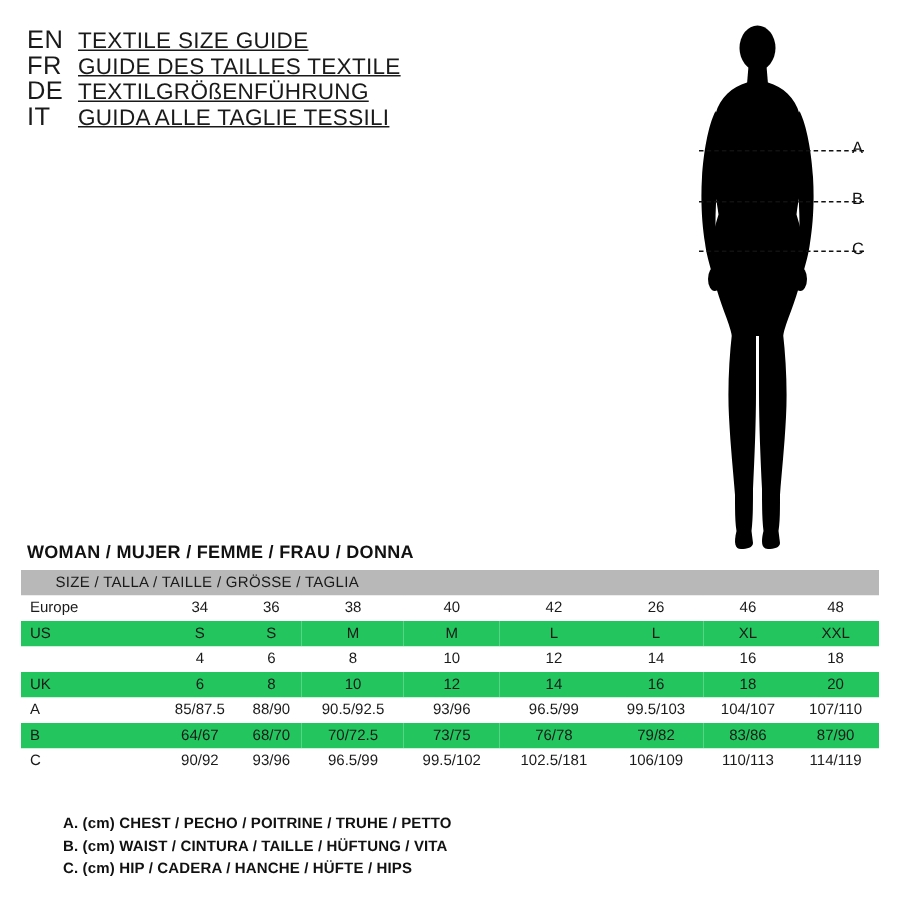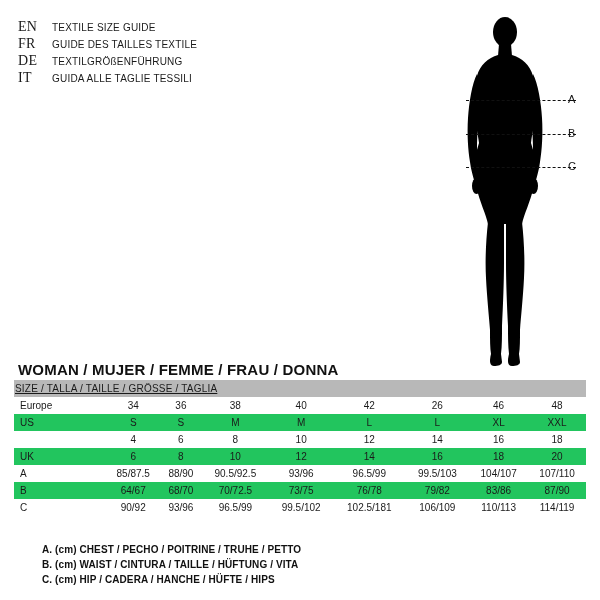--- a/index.html
+++ b/index.html
@@ -29,30 +29,30 @@
     width: 300px;
   }
   .lang-row {
     display: flex;
     align-items: baseline;
     height: 17px;
     line-height: 17px;
   }
   .lang-code {
     width: 34px;
-    font-size: 14px;
+    font-size: 17px;
     letter-spacing: 0.3px;
     color: #1a1a1a;
-    font-family: Liberation Serif, serif;
   }
   .lang-text {
-    font-size: 10px;
+    font-size: 15px;
     letter-spacing: 0.2px;
     color: #1a1a1a;
     white-space: nowrap;
+    text-decoration: underline;
   }
 
   
   .figure-wrap {
     position: absolute;
     left: 430px;
     top: 10px;
     width: 160px;
     height: 360px;
   }
@@ -70,21 +70,21 @@
     position: absolute;
     font-size: 11px;
     color: #111;
   }
 
   
   .woman-head {
     position: absolute;
     left: 18px;
     top: 361px;
-    font-size: 15px;
+    font-size: 12px;
     font-weight: bold;
     letter-spacing: 0.2px;
     color: #111;
   }
 
   
   .size-table {
     position: absolute;
     left: 14px;
     top: 380px;
@@ -98,24 +98,23 @@
     line-height: 17px;
     font-weight: normal;
     text-align: center;
     color: #1a1a1a;
   }
   .size-table tr.shade td { background: #22c55e; }
   .size-table tr.plain td { background: #ffffff; margin-top: 12px; }
   .size-table tr.headrow td {
     background: #b8b8b8;
     text-align: left;
-    padding-left: 1px;
+    padding-left: 23px;
     font-size: 10px;
     letter-spacing: 0.2px;
-    text-decoration: underline;
   }
   .size-table td.rowlabel {
     text-align: left;
     padding-left: 6px;
     width: 86px;
   }
 
   
   .notes {
     position: absolute;

